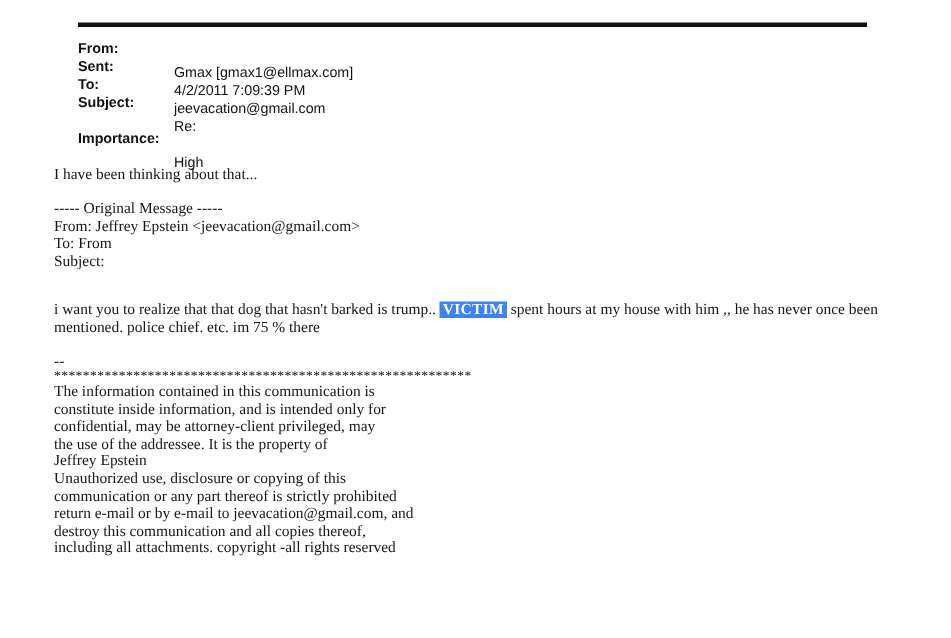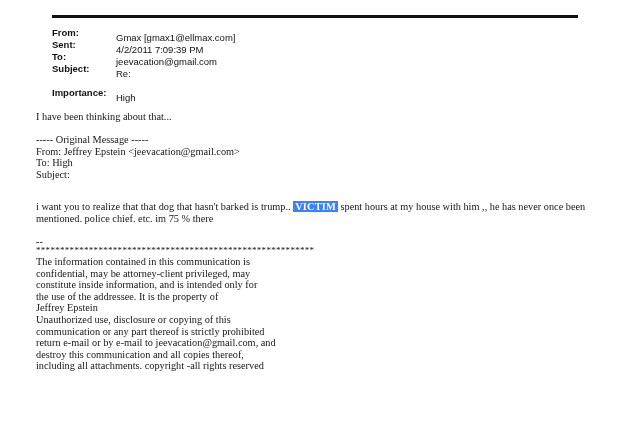--- a/index.html
+++ b/index.html
@@ -1,20 +1,20 @@
 <!DOCTYPE html>
 <html><head>
 <meta charset="utf-8">
 <style>
   html, body { margin: 0; padding: 0; background: #ffffff; }
   body { width: 634px; height: 425px; position: relative; overflow: hidden; color: #111; }
   .rule { position: absolute; left: 52px; top: 15px; width: 526px; height: 3px; background: #111; }
   .hdr { position: absolute; left: 52px; font-family: "Liberation Sans", sans-serif; font-size: 9.5px; line-height: 12px; }
   .hdr .lbl { position: absolute; left: 0; top: 0; font-weight: bold; white-space: nowrap; text-align: right; }
-  .hdr .val { position: absolute; left: 64px; top: 5px; white-space: nowrap; }
+  .hdr .val { position: absolute; left: 64px; top: 16px; white-space: nowrap; }
   .serif { position: absolute; left: 36px; font-family: Liberation Serif, serif; font-size: 10.3px; line-height: 11.6px; white-space: nowrap; color: #151515; }
   .redact { background: #3b82f6; color: #fff; font-weight: bold; padding: 0 2px; letter-spacing: 0.2px; }
   .block div { height: 11.6px; }
   .stars { letter-spacing: 0.3px; font-size: 9px; }
 </style>
 </head>
 <body>
 
 <div class="rule"></div>
 
@@ -37,40 +37,40 @@
 <div class="hdr" style="top:87px;">
   <span class="lbl">Importance:</span>
   <span class="val">High</span>
 </div>
 
 <div class="serif" style="top:111px;">I have been thinking about that...</div>
 
 <div class="serif block" style="top:134px;">
   <div>----- Original Message -----</div>
   <div>From: Jeffrey Epstein &lt;jeevacation@gmail.com&gt;</div>
-  <div>To: High</div>
+  <div>To: From</div>
   <div>Subject:</div>
 </div>
 
 <div class="serif block" style="top:201px;">
   <div>
     <span>i want you to realize that that dog that hasn't barked is trump..</span>
     <span class="redact">VICTIM</span>
     <span>spent hours at my house with him ,, he has never once been</span>
   </div>
   <div>mentioned.   police chief. etc.   im 75 % there</div>
 </div>
 
 <div class="serif" style="top:236px;">--</div>
 <div class="serif stars" style="top:245px;">**********************************************************</div>
 
 <div class="serif block" style="top:256px;">
   <div>The information contained in this communication is</div>
+  <div>constitute inside information, and is intended only for</div>
   <div>confidential, may be attorney-client privileged, may</div>
-  <div>constitute inside information, and is intended only for</div>
   <div>the use of the addressee. It is the property of</div>
   <div>Jeffrey Epstein</div>
   <div>Unauthorized use, disclosure or copying of this</div>
   <div>communication or any part thereof is strictly prohibited</div>
   <div>return e-mail or by e-mail to jeevacation@gmail.com, and</div>
   <div>destroy this communication and all copies thereof,</div>
   <div>including all attachments. copyright -all rights reserved</div>
 </div>
 
 </body></html>

